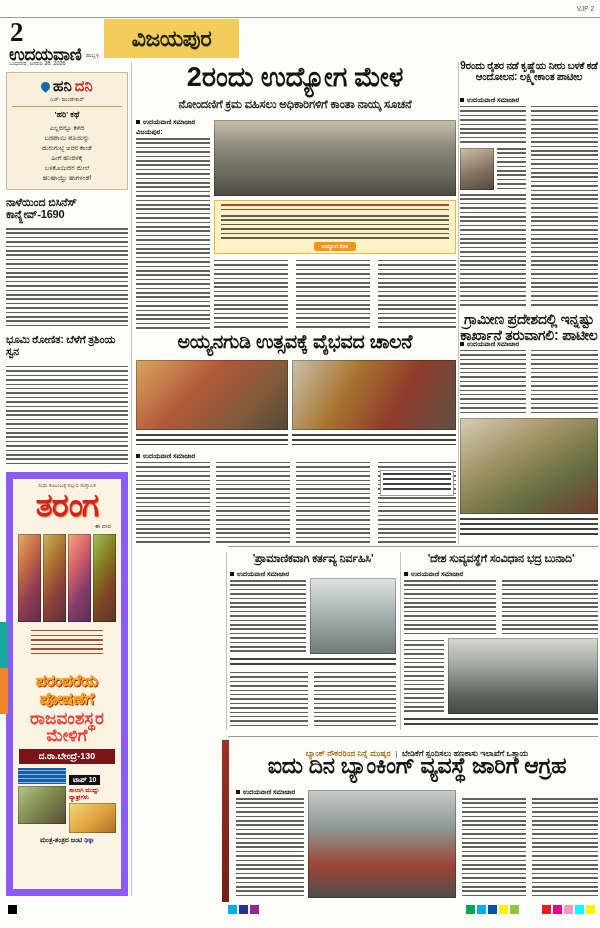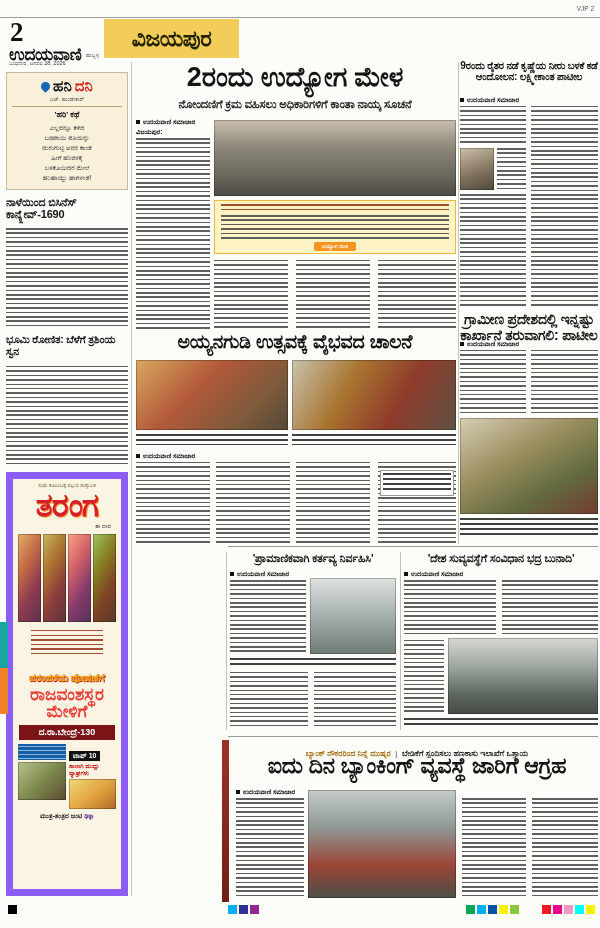--- a/index.html
+++ b/index.html
@@ -80,21 +80,21 @@
     <div class="center" style="font-size:5px;color:#5a3d1e;margin-top:3px;">ಸುಧಾ ಕುಟುಂಬಕ್ಕೆ ಸಲ್ಲುವ ಸಾಪ್ತಾಹಿಕ</div>
     <div class="center" style="font-size:32px;font-weight:bold;color:#d61f26;line-height:1.05;letter-spacing:-1px;text-shadow:1px 1px 0 #f2a13c;">ತರಂಗ</div>
     <div style="text-align:right;font-size:6px;color:#333;padding-right:10px;">ಈ ವಾರ</div>
     <div style="display:flex;gap:2px;margin:4px 5px 0 5px;">
       <div class="photo p-women" style="width:27px;height:88px;"></div>
       <div class="photo p-women" style="width:27px;height:88px;filter:hue-rotate(20deg);"></div>
       <div class="photo p-women" style="width:27px;height:88px;filter:hue-rotate(-25deg);"></div>
       <div class="photo p-women" style="width:27px;height:88px;filter:hue-rotate(45deg);"></div>
     </div>
     <div class="skel-red" style="margin:8px 18px 0 18px;height:26px;"></div>
-    <div class="center" style="margin-top:16px;font-size:10px;font-weight:bold;color:#f4b315;text-shadow:0 0 1px #c0231f,1px 1px 0 #c0231f;">ಪರಂಪರೆಯ ಪೋಷಣೆಗೆ</div>
+    <div class="center" style="margin-top:16px;font-size:16px;font-weight:bold;color:#f4b315;text-shadow:0 0 1px #c0231f,1px 1px 0 #c0231f;">ಪರಂಪರೆಯ ಪೋಷಣೆಗೆ</div>
     <div class="center tofu-safe" style="margin:2px 4px 0 4px;font-size:17px;font-weight:bold;color:#e8413c;line-height:1.05;">ರಾಜವಂಶಸ್ಥರ ಮೇಳಿಗೆ</div>
     <div class="center" style="margin:4px 6px 0 6px;background:#7a1416;color:#fff;font-size:9px;font-weight:bold;padding:2px 0;">ದ.ರಾ.ಬೇಂದ್ರೆ-130</div>
     <div style="display:flex;gap:3px;margin:4px 5px 0 5px;">
       <div style="width:55px;">
         <div style="background:#1460a8;height:16px;margin-bottom:2px;background-image:repeating-linear-gradient(#ffffffcc 2px,transparent 3.5px,transparent 6px);"></div>
         <div class="photo p-tribal" style="height:38px;"></div>
       </div>
       <div style="width:54px;">
         <div style="background:#111;color:#fff;font-size:7px;font-weight:bold;display:inline-block;padding:1px 4px;">ಟಾಪ್ 10</div>
         <div class="tofu-safe" style="font-size:6px;font-weight:bold;color:#c00b0b;line-height:1.2;margin:1px 0;">ಸಾಲಾಗಿ ಮುದ್ದು ವ್ಯಾಘ್ರಗಳು</div>

